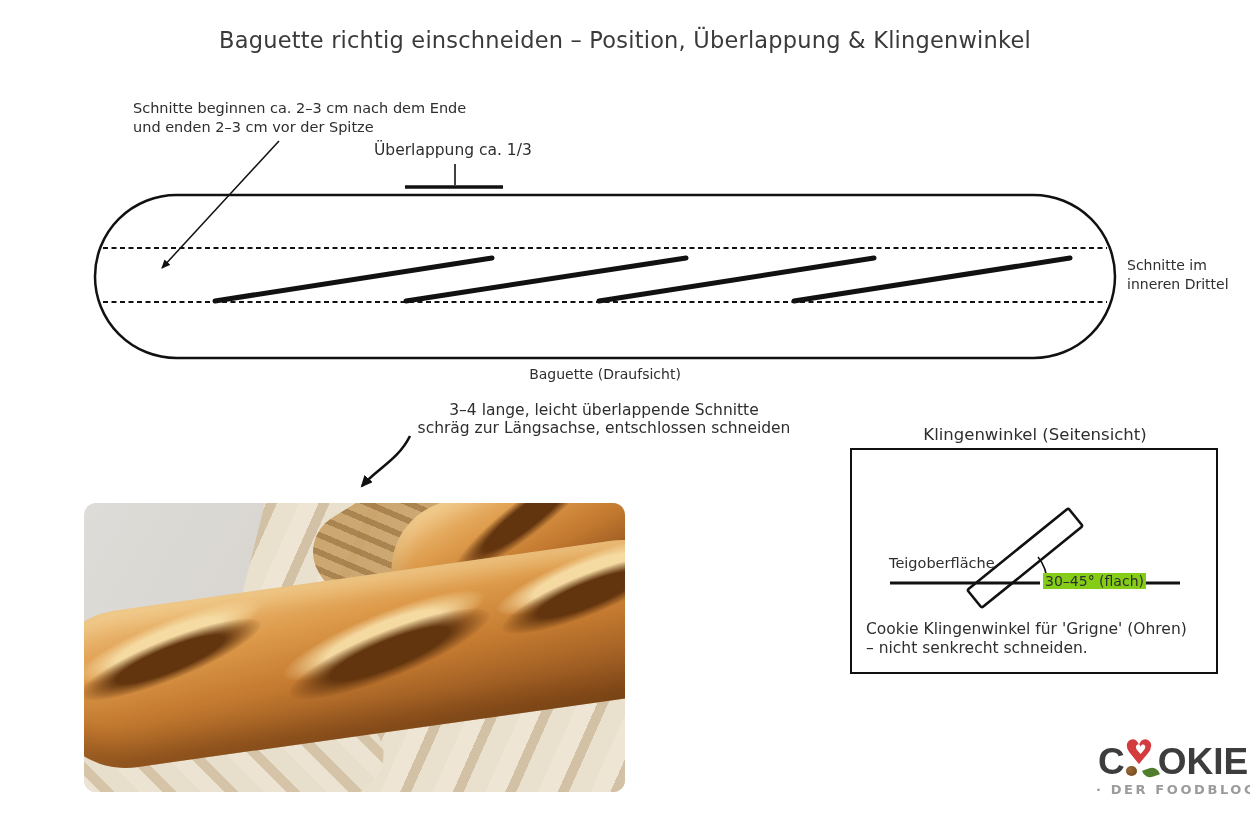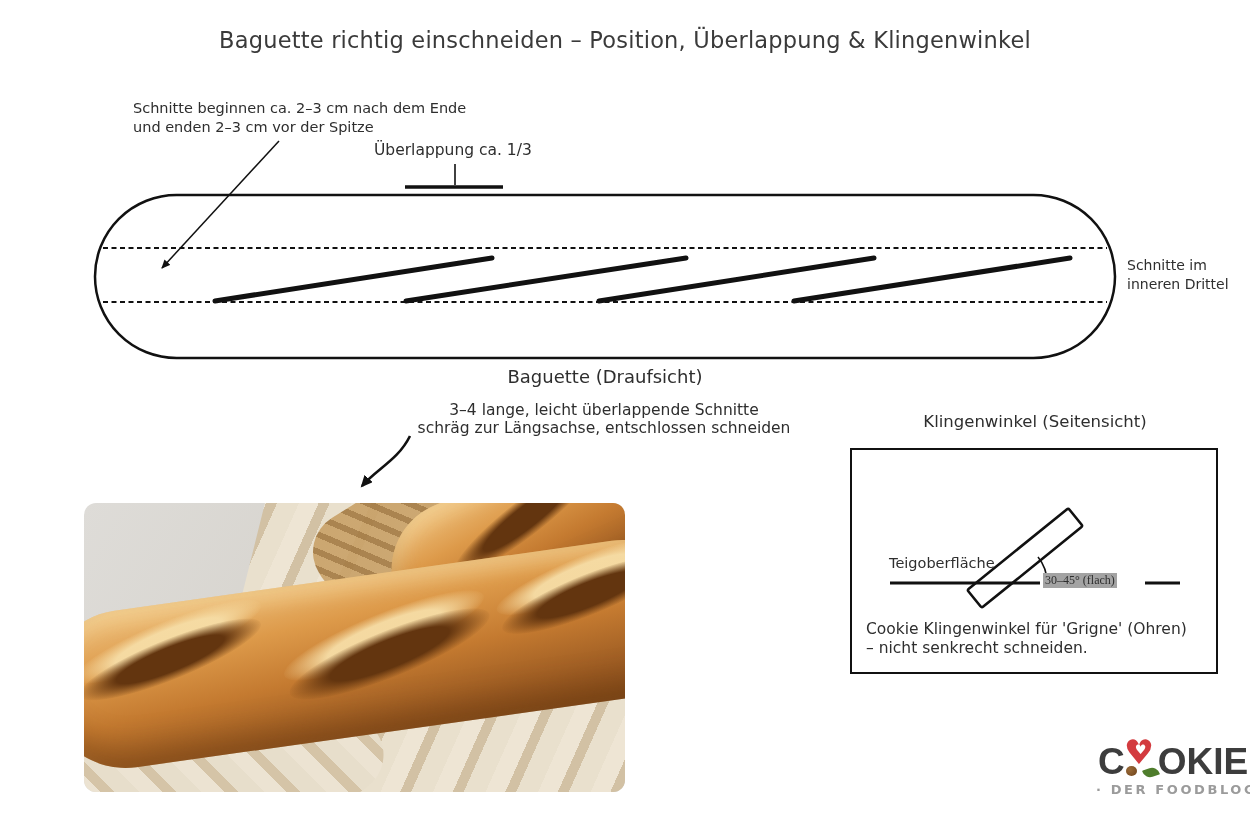--- a/index.html
+++ b/index.html
@@ -8,26 +8,26 @@
     font-family:"DejaVu Sans","Liberation Sans",sans-serif;color:#333;overflow:hidden;
   }
   .abs{position:absolute;}
   .z1{z-index:1}.z2{z-index:2}.z3{z-index:3}
 
   
   .title{left:0;top:27px;width:1250px;text-align:center;font-size:22.5px;color:#3a3a3a;letter-spacing:.2px;}
   .annot{left:133px;top:99px;font-size:14.5px;line-height:18.5px;color:#2e2e2e;}
   .overlap-label{left:374px;top:141px;font-size:15.5px;color:#2e2e2e;}
   .side-label{left:1127px;top:256px;font-size:14px;line-height:19px;color:#2e2e2e;}
-  .caption{left:330px;top:366px;width:550px;text-align:center;font-size:18px;color:#2e2e2e;}
+  .caption{left:330px;top:366px;width:550px;text-align:center;font-size:14px;color:#2e2e2e;}
   .note{left:254px;top:402px;width:700px;text-align:center;font-size:15.5px;line-height:17.5px;color:#2e2e2e;}
-  .panel-title{left:850px;top:412px;width:370px;text-align:center;font-size:16.5px;color:#2e2e2e;}
+  .panel-title{left:850px;top:425px;width:370px;text-align:center;font-size:16.5px;color:#2e2e2e;}
   .panel-box{left:850px;top:448px;width:368px;height:226px;border:2.5px solid #111;background:#fff;box-sizing:border-box;}
   .surface-label{left:889px;top:555px;font-size:14.5px;color:#2e2e2e;}
-  .angle-label{left:1043px;top:573px;font-size:12px;color:#2e2e2e;background:#a3a3a3;padding:0 2px;font-family:Liberation Serif, serif;}
+  .angle-label{left:1043px;top:573px;font-size:14px;color:#2e2e2e;background:#84cc16;padding:0 2px;}
   .panel-note{left:866px;top:620px;font-size:15.5px;line-height:18.5px;color:#2e2e2e;}
   .copyright{left:950px;top:801px;width:270px;text-align:right;font-size:14.5px;color:#3d3d3d;}
 
   
   .logo{left:1098px;top:742px;height:40px;display:flex;align-items:center;}
   .logo-letter{font-family:"Liberation Sans","DejaVu Sans",sans-serif;font-weight:bold;font-size:37px;color:#3d3d3d;letter-spacing:0px;line-height:36px;}
   .logo-o{position:relative;width:31px;height:32px;margin:0 1px;}
   .heart-red{position:absolute;left:-2px;top:-11px;font-size:34px;color:#d33b3f;line-height:34px;}
   .heart-white{position:absolute;left:9px;top:-3px;font-size:13px;color:#ffffff;line-height:13px;}
   .cookie-dot{position:absolute;left:0px;bottom:2px;width:11px;height:10px;border-radius:50%;background:radial-gradient(circle at 35% 35%,#9a6a36,#6e431d);}

